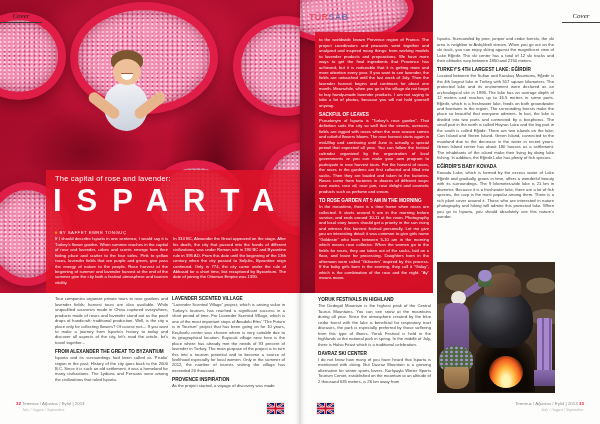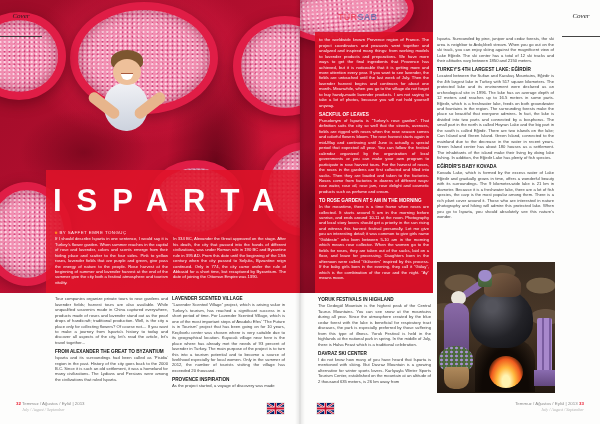--- a/index.html
+++ b/index.html
@@ -30,27 +30,27 @@
     box-shadow:inset 0 0 14px rgba(120,0,35,.55), 0 4px 14px rgba(60,0,16,.45);}
   
   .boy-hair{left:111px;top:50px;width:32px;height:20px;border-radius:55% 55% 40% 40%;background:#7c562f;z-index:3;}
   .boy-face{left:113px;top:59px;width:28px;height:26px;border-radius:50%;background:#eec09a;z-index:3;}
   .boy-smile{left:121px;top:73px;width:12px;height:6px;border-radius:0 0 9px 9px;background:#fff;border-top:1px solid #a85a3c;z-index:4;}
   .boy-shirt{left:104px;top:83px;width:44px;height:48px;border-radius:46% 46% 50% 50%;
     background:linear-gradient(#f0f1f5,#ccd2dd);transform:rotate(-3deg);z-index:2;}
   .boy-arm{width:36px;height:11px;background:#e7b58c;border-radius:8px;z-index:2;}
   
   .cover-tab{z-index:20;font:italic 7px "Liberation Serif",serif;color:#1d1d1d;text-align:center;
-    padding-bottom:16px;border-bottom:1px solid #3a3a3a;}
+    padding-bottom:2px;border-bottom:1px solid #3a3a3a;}
   #coverTabL{left:0;top:12px;width:42px;}
   #coverTabR{left:562px;top:12px;width:38px;border-bottom-color:#444;}
   
   #logoMark{left:309px;top:12px;z-index:12;font-weight:700;font-size:9px;letter-spacing:.3px;
     opacity:.55;filter:blur(.4px);}
-  #logoMark .r{color:#e8192c;margin-left:29px;} #logoMark .b{color:#1a4fa0;margin-top:8px;}
+  #logoMark .r{color:#e8192c;} #logoMark .b{color:#1a4fa0;margin-top:8px;}
   
   #titleBox{left:46px;top:170px;width:254px;height:123px;background:rgba(223,19,41,.88);z-index:5;}
   #kicker{left:9px;top:4px;font-size:7.5px;color:#fff;letter-spacing:.2px;}
   #pageTitle{left:7px;top:13px;font-size:31px;font-weight:700;color:#fff;letter-spacing:15px;white-space:nowrap;}
   #byline{left:9px;top:53px;height:8px;}
   #byline .inner{display:inline-block;font-size:8px;letter-spacing:.8px;color:#ffe9ec;white-space:nowrap;
     transform:scale(.55);transform-origin:0 0;}
   #byline .sq{display:inline-block;width:4px;height:4px;background:#ff8a1e;margin-right:4px;}
   .ocol{position:absolute;top:66px;width:113px;height:54px;overflow:hidden;}
   #ocol1{left:9px;} #ocol2{left:127px;}
@@ -137,20 +137,21 @@
     <div class="abs boy-hair"></div>
     <div class="abs boy-face"></div>
     <div class="abs boy-smile"></div>
   </div>
 
   <div class="abs cover-tab" id="coverTabL">
     <span>Cover</span>
   </div>
 
   <div class="abs" id="titleBox">
+    <div class="abs" id="kicker">The capital of rose and lavender:</div>
     <div class="abs" id="pageTitle">ISPARTA</div>
     <div class="abs" id="byline">
       <span class="inner"><i class="sq"></i><span>BY SAFFET EMRE TONGUÇ</span></span>
     </div>
     <div class="ocol" id="ocol1">
       <div class="tiny onred">
           <p>If I should describe Isparta in one sentence, I would say it is Turkey's flower garden. When summer reaches in the capital of rose and lavender, colors and scents emerge from their hiding place and scatter to the four sides. Pink to yellow roses, lavender fields that are purple and green, give pass the energy of nature to the people. Rose harvest at the beginning of summer and lavender harvest at the end of the summer give the city both a festival atmosphere and tourism vitality.</p>
         </div>
     </div>
     <div class="ocol" id="ocol2">

